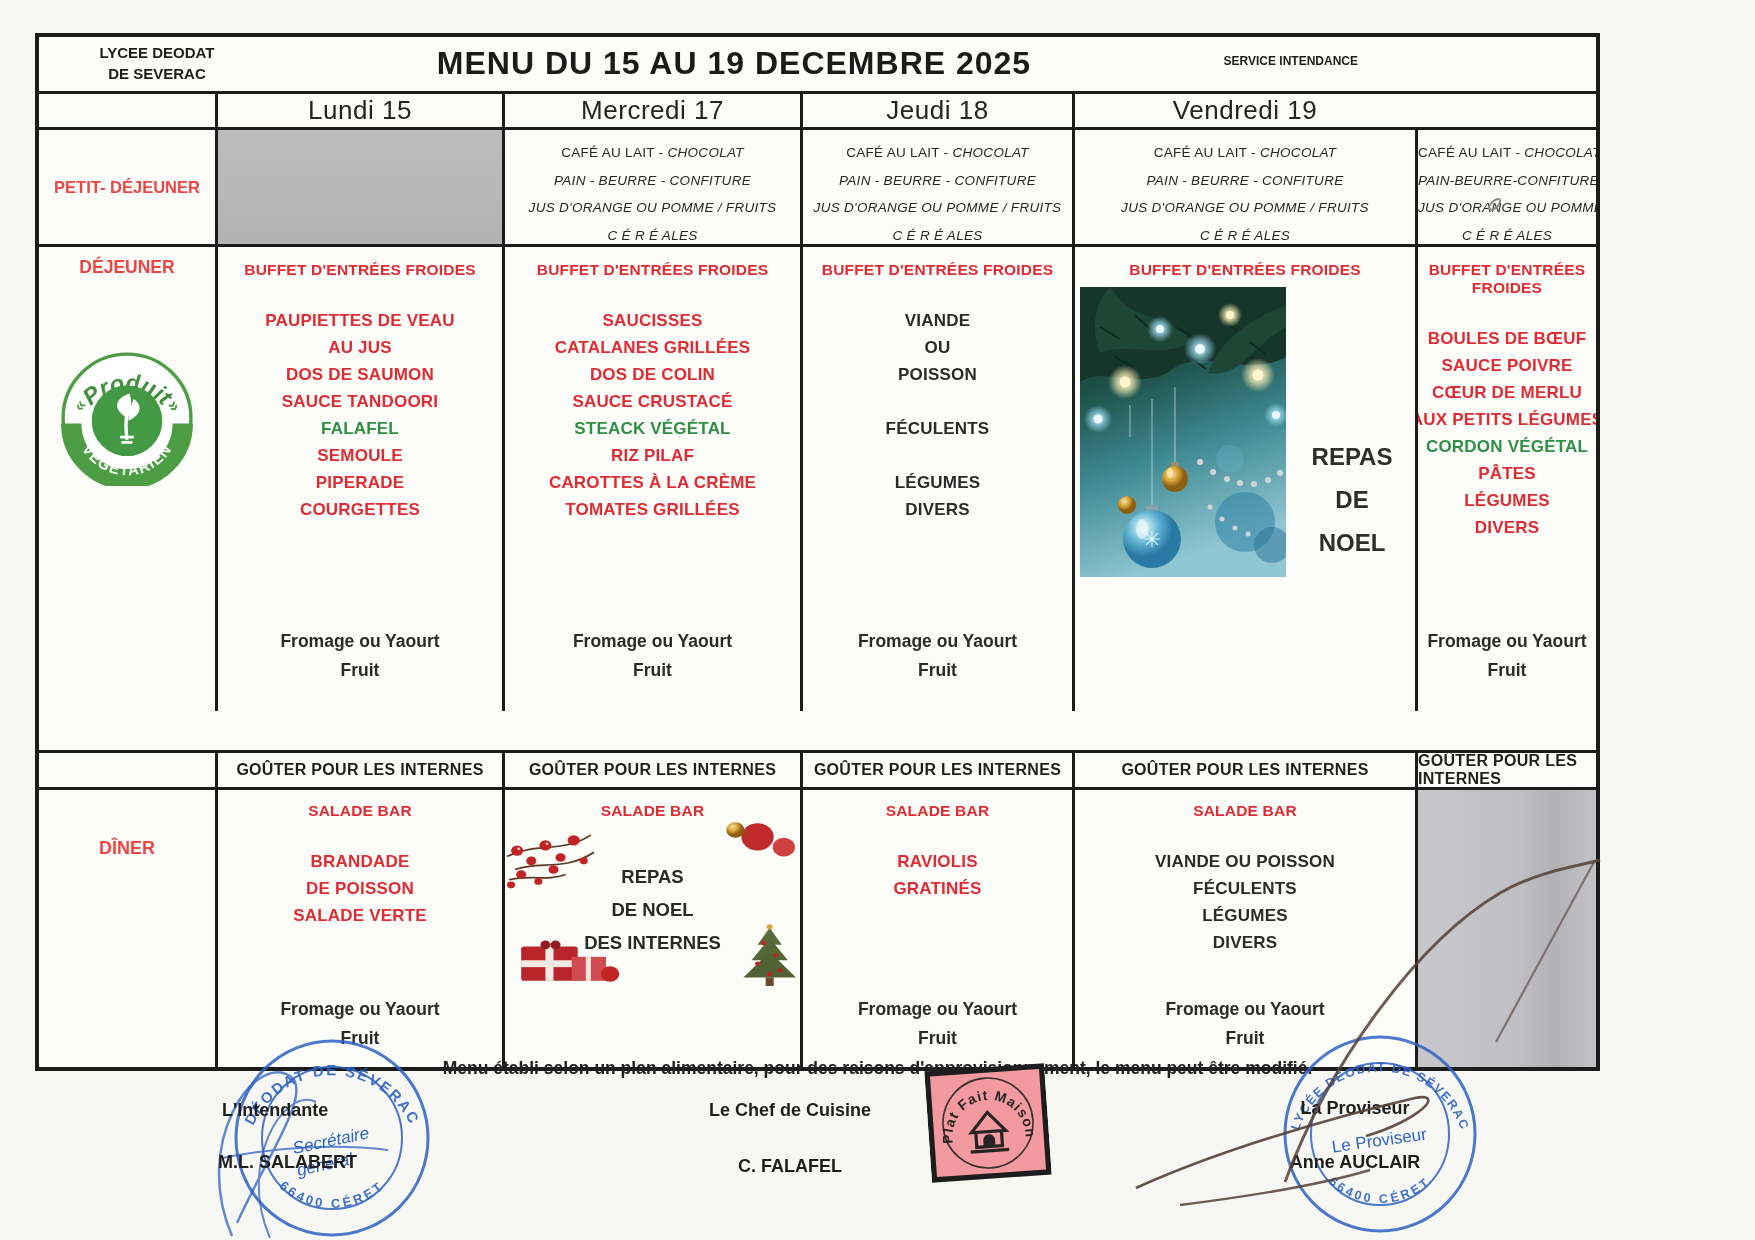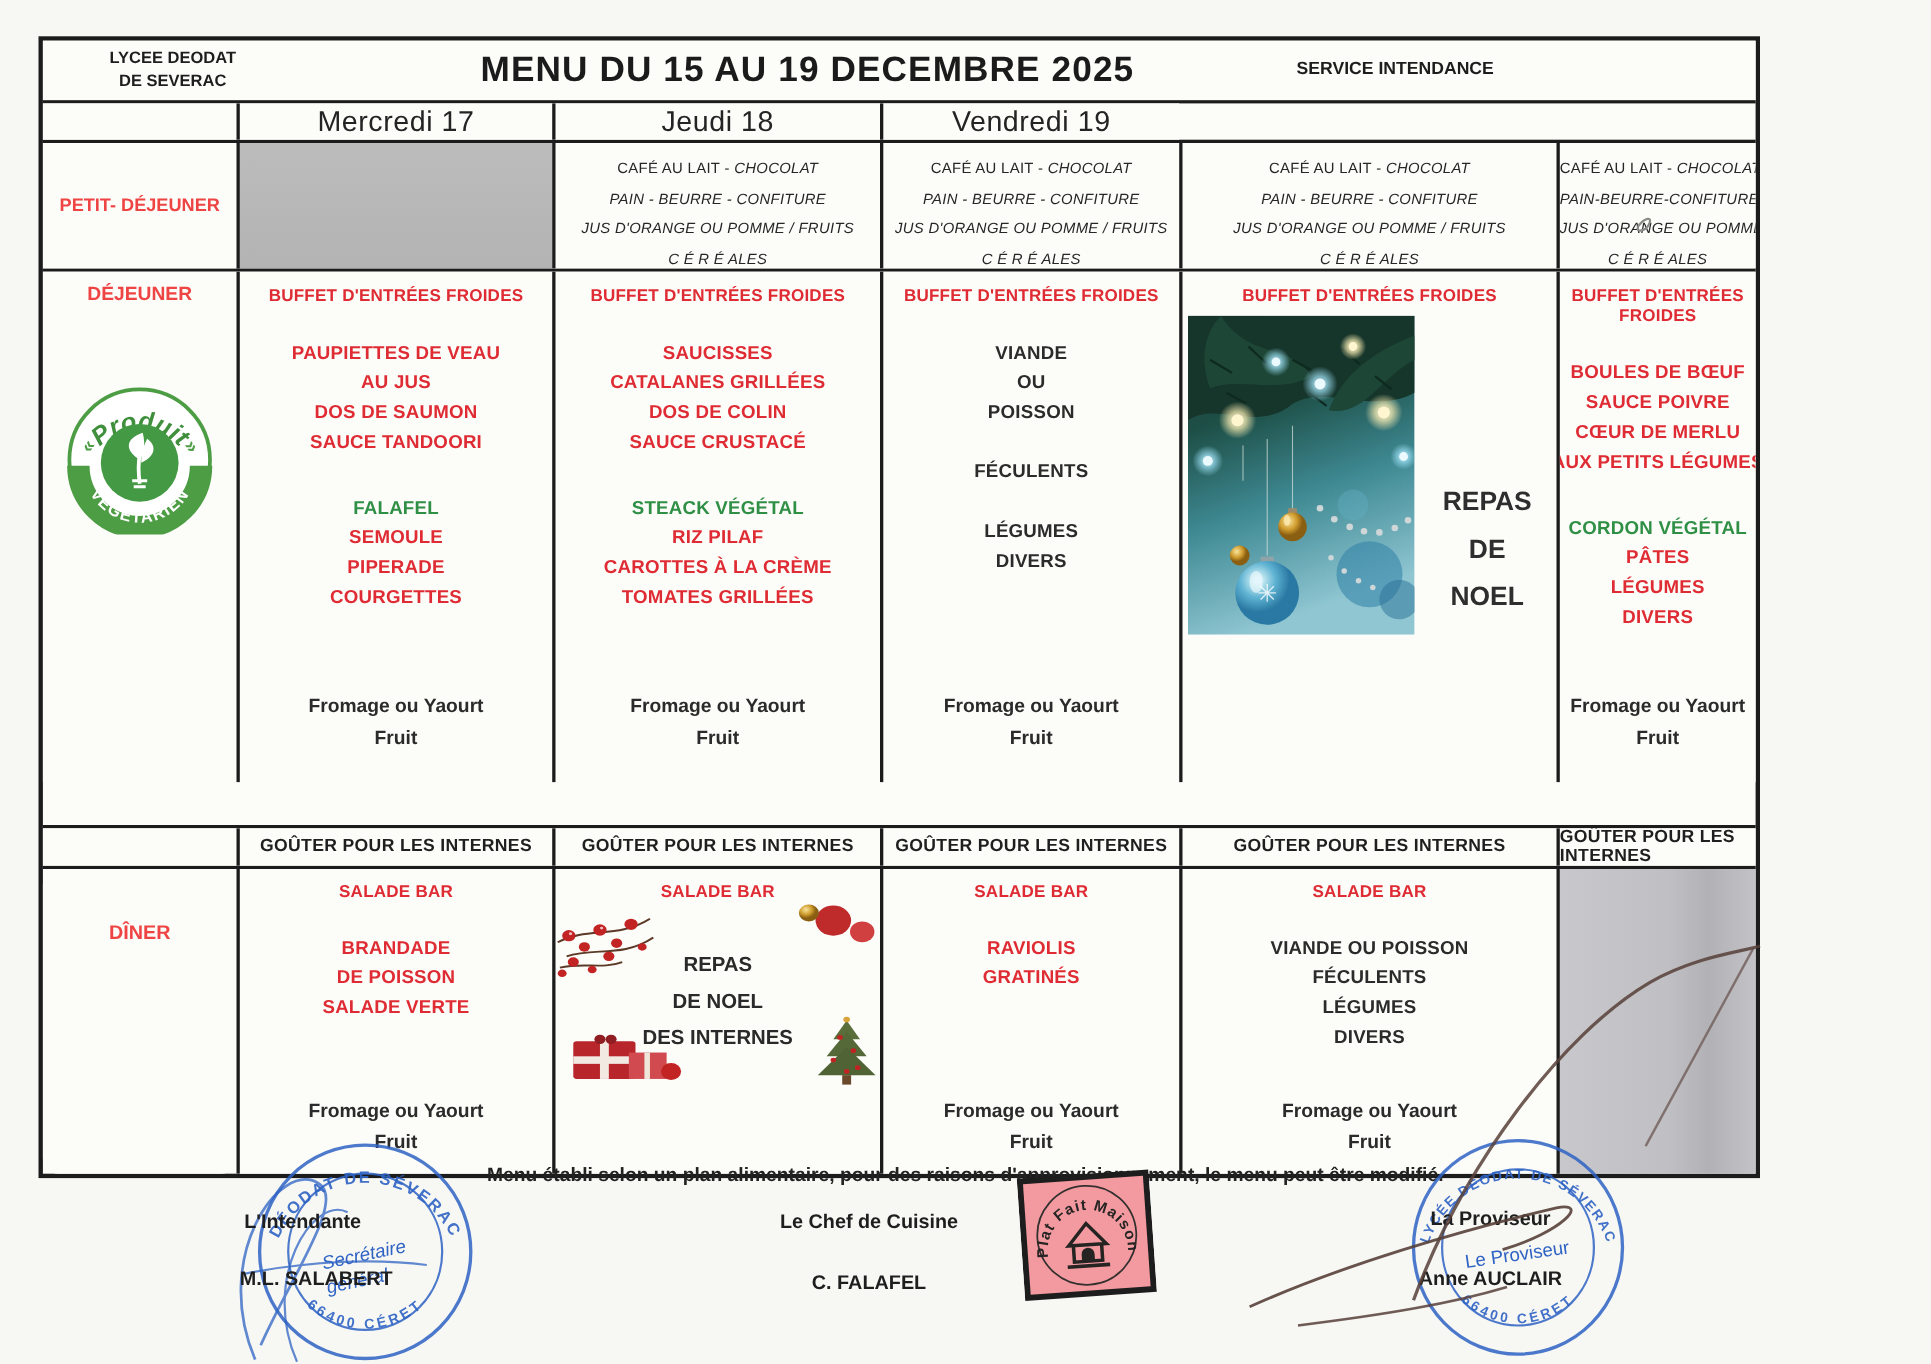--- a/index.html
+++ b/index.html
@@ -17,21 +17,21 @@
   .menu-table{position:absolute;left:35px;top:33px;width:1565px;border:4px solid var(--bc);background:#fcfcf9;}
   .row{display:grid;grid-template-columns:176px 287px 298px 272px 343px 1fr;border-top:3px solid var(--bc);}
   .row.first{border-top:none;}
   .c{border-left:3px solid var(--bc);position:relative;overflow:hidden;background:#fcfcf9;}
   .row > .c:first-child{border-left:none;}
 
   
   .band{height:54px;position:relative;background:#fcfcf9;}
   .school{position:absolute;left:38px;top:5px;width:160px;text-align:center;font-size:15px;font-weight:700;line-height:21px;color:#1d1d1d;}
   .main-title{position:absolute;left:695px;top:8px;transform:translateX(-50%);white-space:nowrap;font-size:32px;font-weight:700;letter-spacing:1px;color:#1b1b1b;}
-  .service{position:absolute;right:238px;top:17px;font-size:16px;font-weight:700;color:#1d1d1d;}
+  .service{position:absolute;right:238px;top:17px;font-size:12px;font-weight:700;color:#1d1d1d;}
 
   
   .r-day{height:36px;}
   .r-pd{height:117px;}
   .r-lunch{height:467px;}
   .r-gouter{height:37px;margin-top:39px;}
   .r-dinner{height:280px;}
 
   .day-cell{display:flex;align-items:center;justify-content:center;font-size:26px;color:#242424;letter-spacing:.5px;}
 
@@ -41,21 +41,21 @@
   .it{font-style:italic;}
   .closed-dark{background:linear-gradient(180deg,#bcbcbc,#b3b3b4);}
   .closed-light{background:linear-gradient(90deg,#c8c8cc 0%,#c0c0c4 55%,#b2b2b6 76%,#c3c3c7 100%);}
 
   
   .mcell{display:flex;flex-direction:column;align-items:center;text-align:center;}
   .mheader{padding-top:14px;font-size:15.5px;font-weight:700;letter-spacing:.2px;color:var(--red);}
   .items{margin-top:28px;}
   .mi{height:27px;line-height:27px;font-size:17px;font-weight:700;letter-spacing:.2px;white-space:nowrap;}
   .mi.red{color:var(--red);}
-  .mi.green{color:var(--green);margin-top:33px;}
+  .mi.green{color:var(--green);}
   .mi.black{color:var(--blk);}
   .mi.gap{height:27px;}
   .dessert{margin-top:auto;margin-bottom:26px;font-size:17.5px;font-weight:700;color:var(--blk);line-height:29px;}
   .r-dinner .dessert{margin-bottom:14px;}
 
   
   .gouter-cell{display:flex;align-items:center;justify-content:center;font-size:16px;font-weight:700;letter-spacing:.3px;color:#1f1f1f;}
 
   
   .lab{display:flex;align-items:center;justify-content:center;font-weight:700;color:#ef4444;}
@@ -103,20 +103,21 @@
           <div>LYCEE DEODAT</div>
           <div>DE SEVERAC</div>
         </div>
         <div class="main-title">MENU DU 15 AU 19 DECEMBRE 2025</div>
         <div class="service">SERVICE INTENDANCE</div>
       </div>
     </div>
 
     <div class="row r-day">
       <div class="c"></div>
+      <div class="c day-cell">Lundi 15</div>
       <div class="c day-cell">Mercredi 17</div>
       <div class="c day-cell">Jeudi 18</div>
       <div class="c day-cell">Vendredi 19</div>
     </div>
 
     <div class="row r-pd">
       <div class="c lab lab-pd">PETIT- DÉJEUNER</div>
       <div class="c closed-dark"></div>
       <div class="c">
         <div class="bf">

